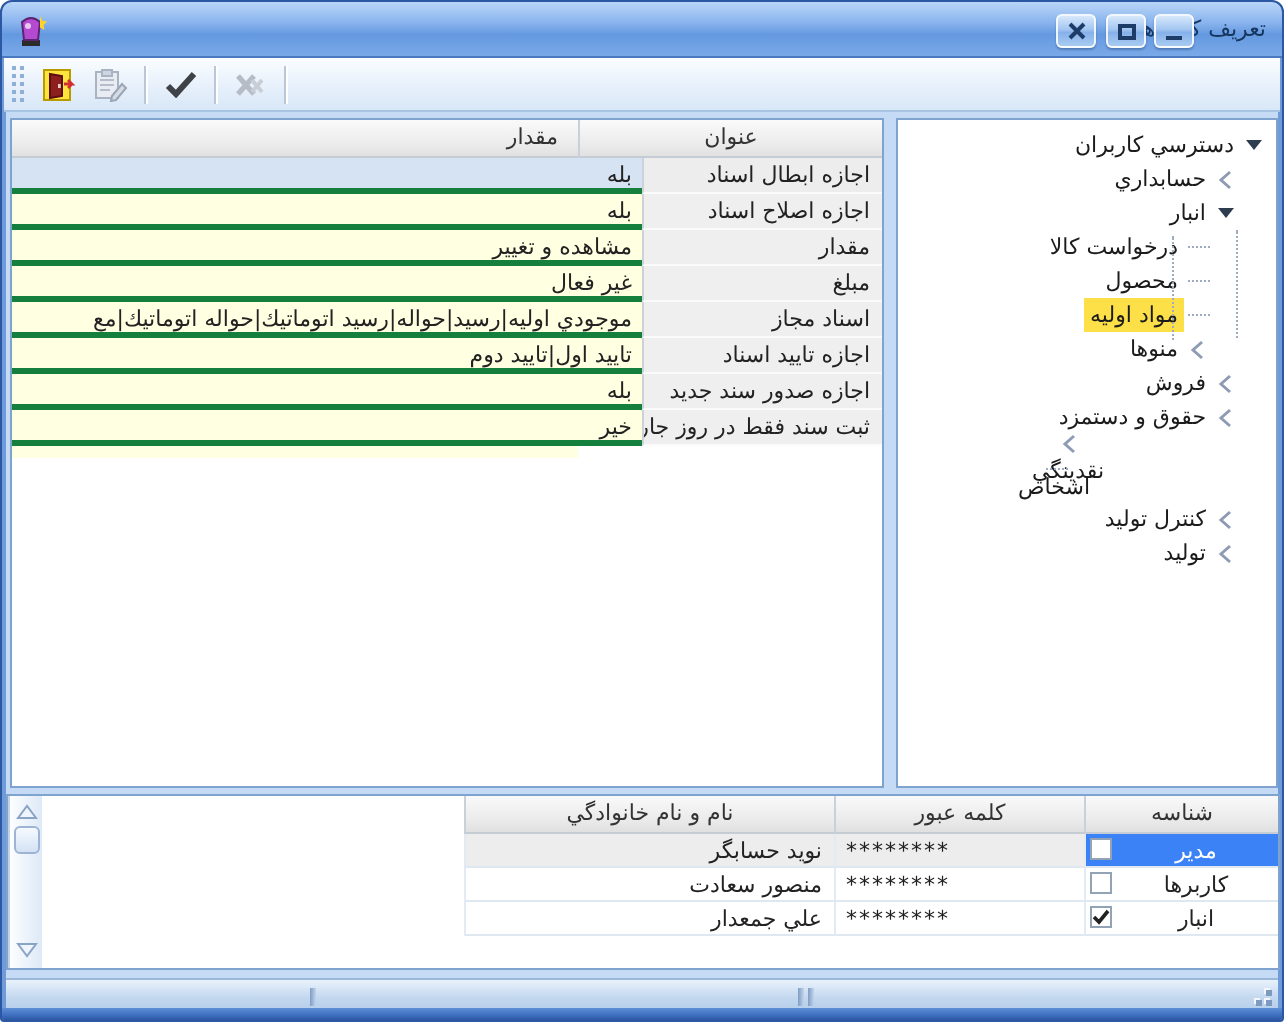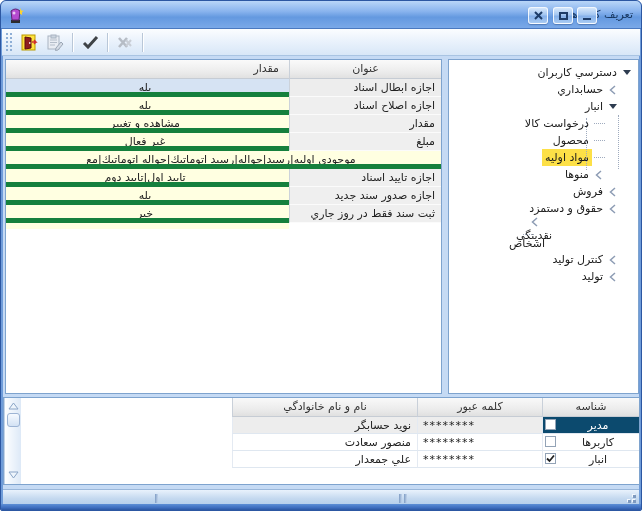--- a/index.html
+++ b/index.html
@@ -66,27 +66,27 @@
   
   .g-header{ display:flex; height:19px; }
   .g-header .hc{
     background:linear-gradient(180deg,#fafafa 0%,#ececec 65%,#e1e1e1 100%);
     border-bottom:1px solid #c6ccd4; font-size:11px; color:#333; line-height:18px;
   }
   .hc-title{ width:152px; border-left:1px solid #c9d0d9; text-align:center; }
   .hc-value{ flex:1; text-align:right; padding-left:4px; padding-right:10px; }
   .g-row{ display:flex; height:18px; }
   .g-title{
-    width:152px; background:#efefef; border-bottom:1px solid #fbfbfb;
+    width:120px; background:#efefef; border-bottom:1px solid #fbfbfb;
     border-left:1px solid #ccd2da; font-size:11px; color:#222;
     text-align:right; padding:1px 6px 0 2px; line-height:16px; white-space:nowrap; overflow:hidden;
   }
   .g-val{
-    flex:1; background:#ffffe1; border-bottom:5px solid #15803d;
-    font-size:11px; color:#222; text-align:center; padding:1px 5px 0 0;
+    flex:1; background:#ffffe1; border-bottom:3px solid #15803d;
+    font-size:11px; color:#222; text-align:right; padding:1px 5px 0 0;
     line-height:16px; white-space:nowrap; overflow:hidden;
   }
   .g-row.sel .g-val{ background:#d6e3f3; }
   .g-row.sel .g-title{ background:#ededed; }
   .g-tail{ height:6px; display:flex; }
   .g-tail .tail-val{ flex:1; background:#ffffe1; }
   .g-tail .tail-title{ width:152px; background:#ffffff; }
 
   
   .tree{ position:relative; padding-top:4px; height:100%; }
@@ -120,21 +120,21 @@
   }
   .uc-id{ width:97px; } .uc-pass{ width:125px; } .uc-name{ width:185px; }
   .u-row{ display:flex; height:17px; }
   .u-cell{
     border-bottom:1px solid #dfe7f0; border-left:1px solid #e4eaf2;
     font-size:11px; color:#222; line-height:15px; padding-top:1px;
     white-space:nowrap; overflow:hidden; background:#ffffff;
   }
   .u-row.sel .u-cell{ background:#ededed; }
   .cell-id{ position:relative; text-align:center; padding-left:14px; }
-  .u-row.sel .cell-id{ background:#0c4a6e; color:#ffffff; }
+  .u-row.sel .cell-id{ background:#3b82f6; color:#ffffff; }
   .cell-pass{ direction:ltr; text-align:left; padding-left:5px; letter-spacing:1px; }
   .cell-name{ text-align:right; padding-left:2px; padding-right:6px; }
   .chk{
     position:absolute; left:2px; top:2px; width:11px; height:11px;
     background:#ffffff; border:1px solid #93a3b6; display:flex; align-items:center; justify-content:center;
   }
 
   
   .statusbar{
     position:absolute; top:488px; left:2px; right:2px; height:17px;
@@ -238,20 +238,21 @@
           </div>
           <div class="g-row">
             <div class="g-title">مقدار</div>
             <div class="g-val">مشاهده و تغيير</div>
           </div>
           <div class="g-row">
             <div class="g-title">مبلغ</div>
             <div class="g-val">غير فعال</div>
           </div>
           <div class="g-row">
+            <div class="g-title">اسناد مجاز</div>
             <div class="g-val">موجودي اوليه|رسيد|حواله|رسيد اتوماتيك|حواله اتوماتيك|مع</div>
           </div>
           <div class="g-row">
             <div class="g-title">اجازه تاييد اسناد</div>
             <div class="g-val">تاييد اول|تاييد دوم</div>
           </div>
           <div class="g-row">
             <div class="g-title">اجازه صدور سند جديد</div>
             <div class="g-val">بله</div>
           </div>

